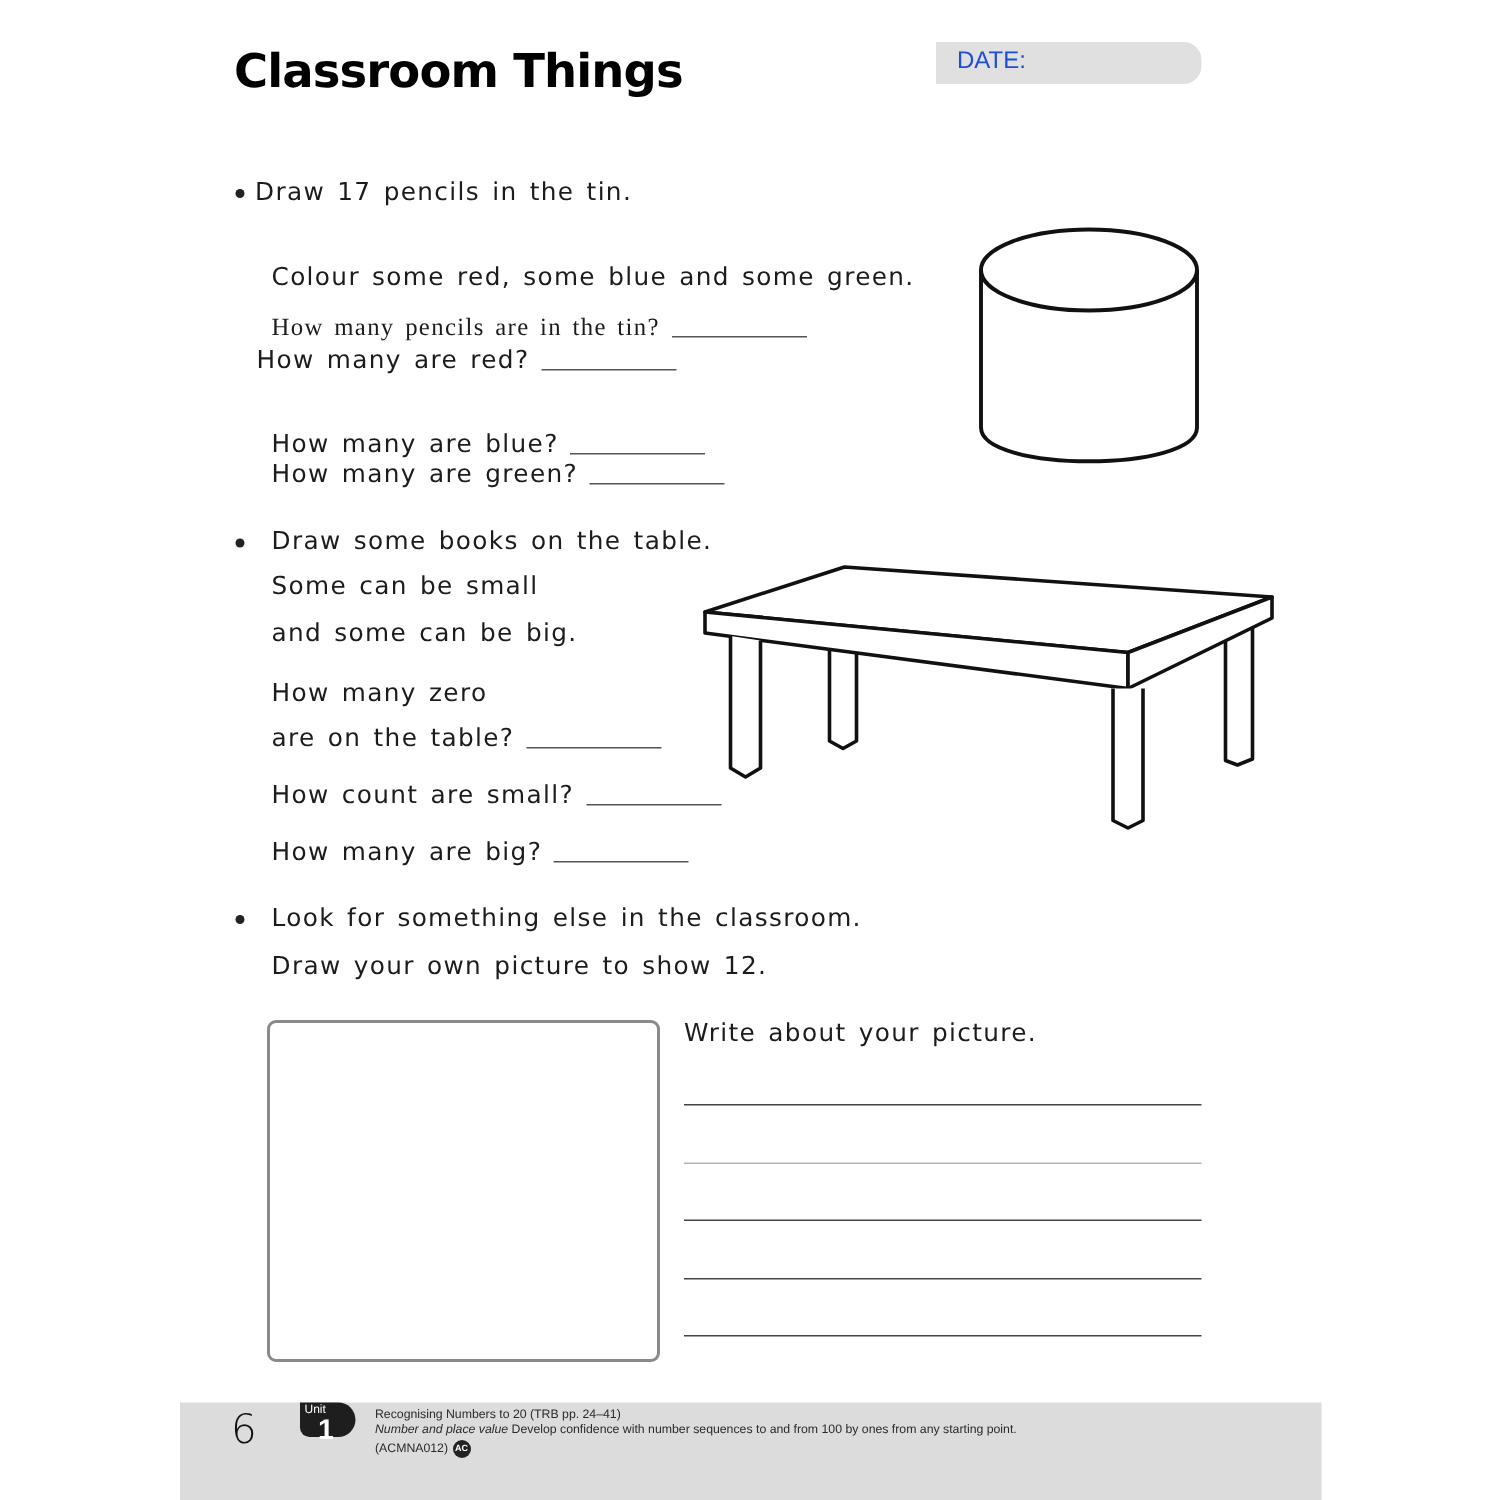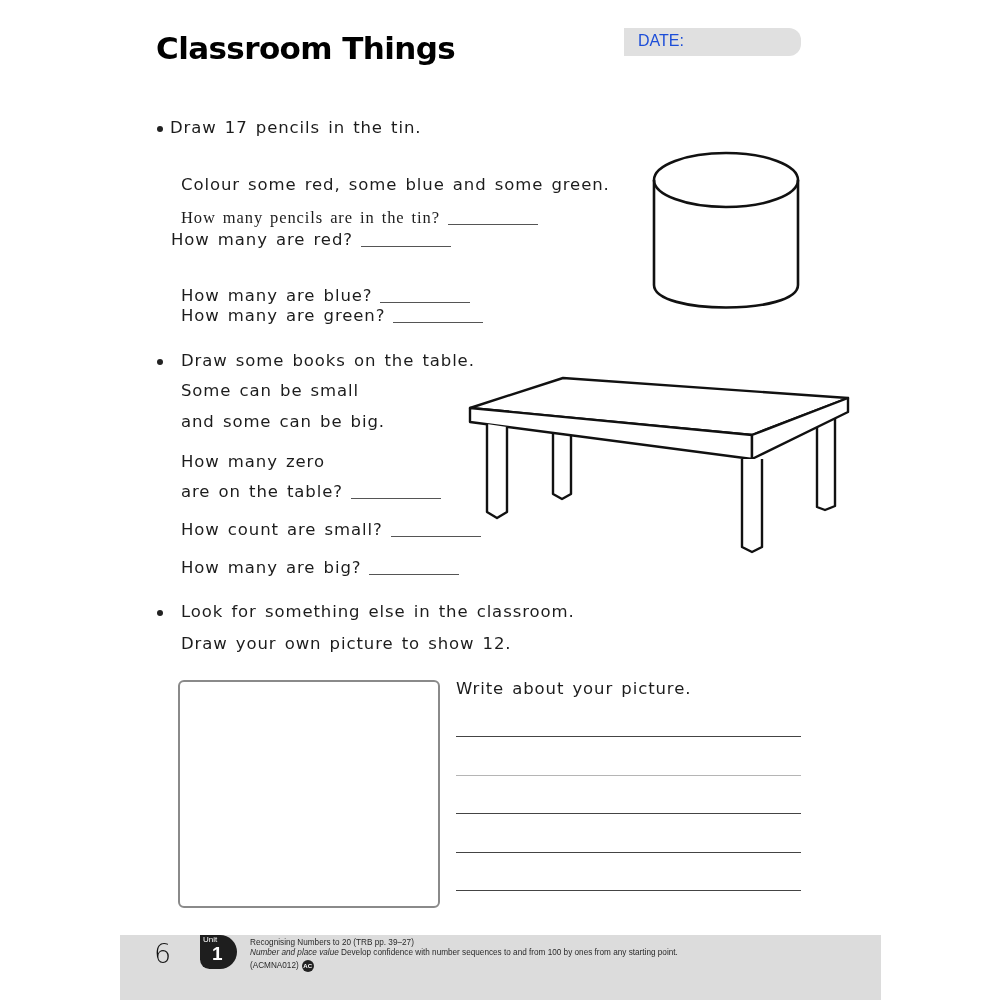--- a/index.html
+++ b/index.html
@@ -39,21 +39,21 @@
     .write-line { height:0; border-top:1.5px solid #444; left:456px; width:345px; }
     .write-line.light { border-top:1px solid #b5b5b5; }
     .footer {
       left:120px; top:935px; width:761px; height:65px; background:#dcdcdc;
     }
     .page-num {
       position:absolute; left:34px; top:3px; font-size:27px; color:#111;
       font-family:"DejaVu Sans", sans-serif; font-weight:300;
     }
     .unit-badge {
-      position:absolute; left:80px; top:0px; width:37px; height:34px; background:#1e1e1e;
+      position:absolute; left:80px; top:0px; width:37px; height:23px; background:#1e1e1e;
       border-radius:0 18px 18px 10px;
     }
     .unit-word { position:absolute; left:3px; top:0px; font-size:8px; color:#fff; font-family:"Liberation Sans", sans-serif; }
     .unit-num { position:absolute; left:12px; top:8px; font-size:19px; color:#fff; font-weight:bold; font-family:"Liberation Sans", sans-serif; }
     .foot-text {
       position:absolute; left:130px; top:3px; font-size:8.2px; line-height:10px; color:#2a2a2a;
       font-family:"Liberation Sans", sans-serif; white-space:nowrap;
     }
     .foot-text b { font-weight:normal; }
     .foot-text i { font-style:italic; }
@@ -139,17 +139,17 @@
 <div class="abs write-line" style="top:852px;"></div>
 <div class="abs write-line" style="top:890px;"></div>
 
 <div class="abs footer">
   <span class="page-num">6</span>
   <div class="unit-badge">
     <span class="unit-word">Unit</span>
     <span class="unit-num">1</span>
   </div>
   <div class="foot-text">
-    <div><b>Recognising Numbers to 20</b> <span>(TRB pp. 39–27)</span></div>
+    <div><b>Recognising Numbers to 20</b> <span>(TRB pp. 24–41)</span></div>
     <div><i>Number and place value</i> <span>Develop confidence with number sequences to and from 100 by ones from any starting point.</span></div>
     <div style="margin-top:2px;"><span>(ACMNA012)</span><span class="ac-icon">AC</span></div>
   </div>
 </div>
 
 </body></html>

